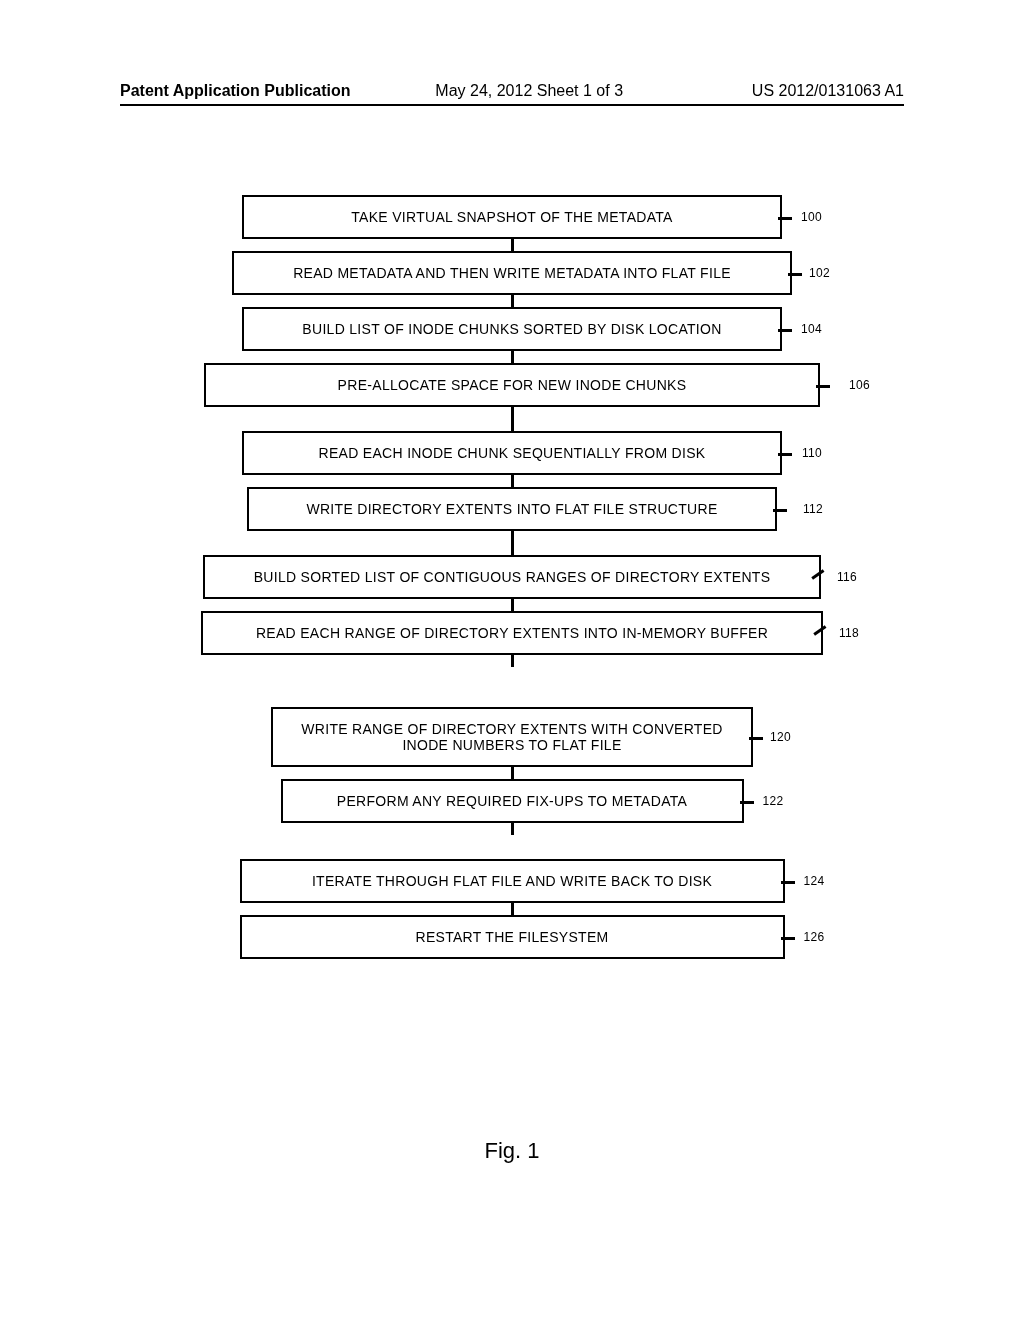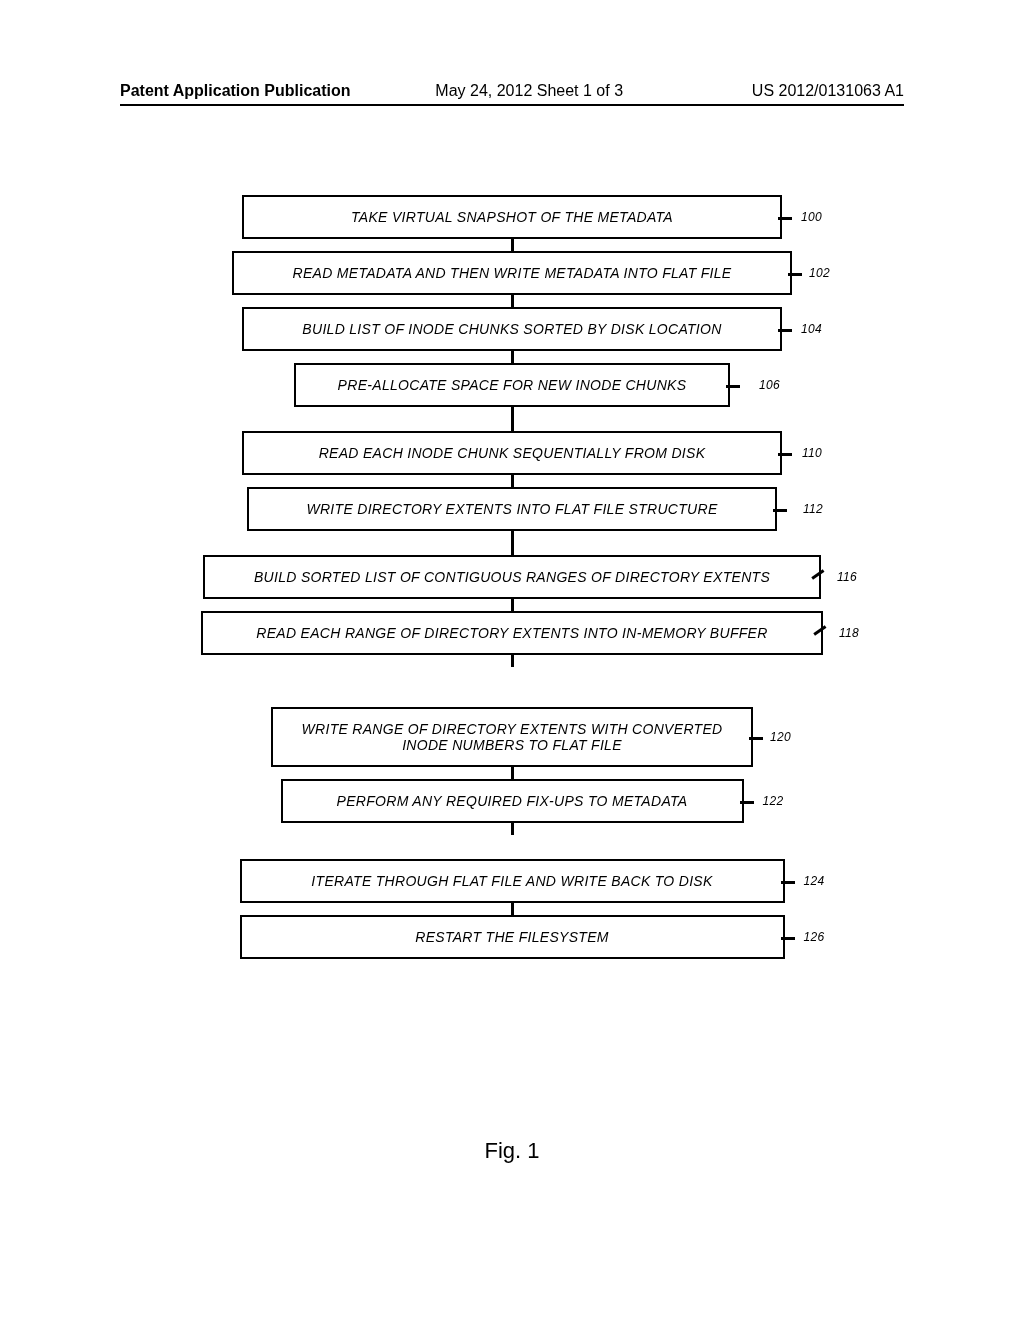--- a/index.html
+++ b/index.html
@@ -66,21 +66,20 @@
       text-align: center;
       font-size: 14px;
       font-weight: normal;
       letter-spacing: 0.3px;
       color: #000;
       position: relative;
       min-height: 42px;
       display: flex;
       align-items: center;
       justify-content: center;
-      font-style: italic;
     }
     .step-label {
       position: absolute;
       font-size: 12px;
       color: #000;
       font-weight: normal;
     }
     .tick {
       position: absolute;
       width: 14px;
@@ -119,21 +118,21 @@
     <div class="connector"></div>
     <div class="step">
       <div class="step-box" style="width: 560px;">READ METADATA AND THEN WRITE METADATA INTO FLAT FILE<div class="tick" style="right: -12px; top: 50%;"></div><div class="step-label" style="right: -40px; top: 50%; transform: translateY(-50%);">102</div></div>
     </div>
     <div class="connector"></div>
     <div class="step">
       <div class="step-box" style="width: 540px;">BUILD LIST OF INODE CHUNKS SORTED BY DISK LOCATION<div class="tick" style="right: -12px; top: 50%;"></div><div class="step-label" style="right: -42px; top: 50%; transform: translateY(-50%);">104</div></div>
     </div>
     <div class="connector"></div>
     <div class="step">
-      <div class="step-box" style="width: 436px;">PRE-ALLOCATE SPACE FOR NEW INODE CHUNKS<div class="tick" style="right: -12px; top: 50%;"></div><div class="step-label" style="right: -52px; top: 50%; transform: translateY(-50%);">106</div></div>
+      <div class="step-box" style="width: 616px;">PRE-ALLOCATE SPACE FOR NEW INODE CHUNKS<div class="tick" style="right: -12px; top: 50%;"></div><div class="step-label" style="right: -52px; top: 50%; transform: translateY(-50%);">106</div></div>
     </div>
     <div class="connector"></div>
     <div class="connector"></div>
     <div class="step">
       <div class="step-box" style="width: 540px;">READ EACH INODE CHUNK SEQUENTIALLY FROM DISK<div class="tick" style="right: -12px; top: 50%;"></div><div class="step-label" style="right: -42px; top: 50%; transform: translateY(-50%);">110</div></div>
     </div>
     <div class="connector"></div>
     <div class="step">
       <div class="step-box" style="width: 530px;">WRITE DIRECTORY EXTENTS INTO FLAT FILE STRUCTURE<div class="tick" style="right: -12px; top: 50%;"></div><div class="step-label" style="right: -48px; top: 50%; transform: translateY(-50%);">112</div></div>
     </div>

